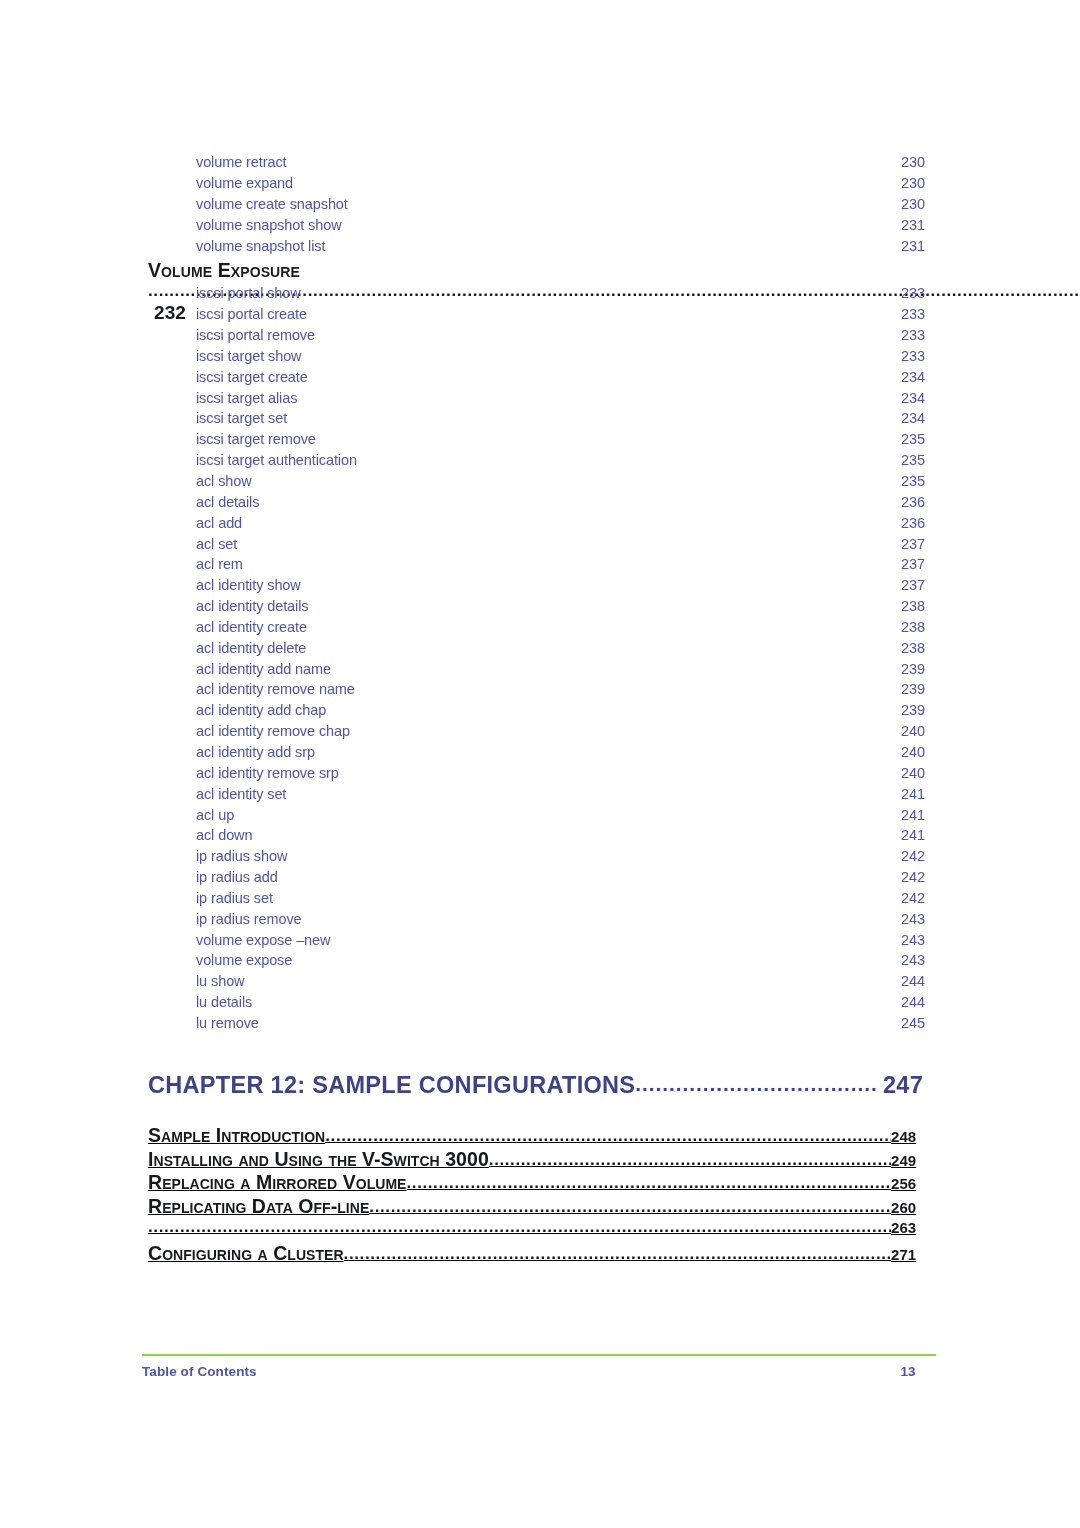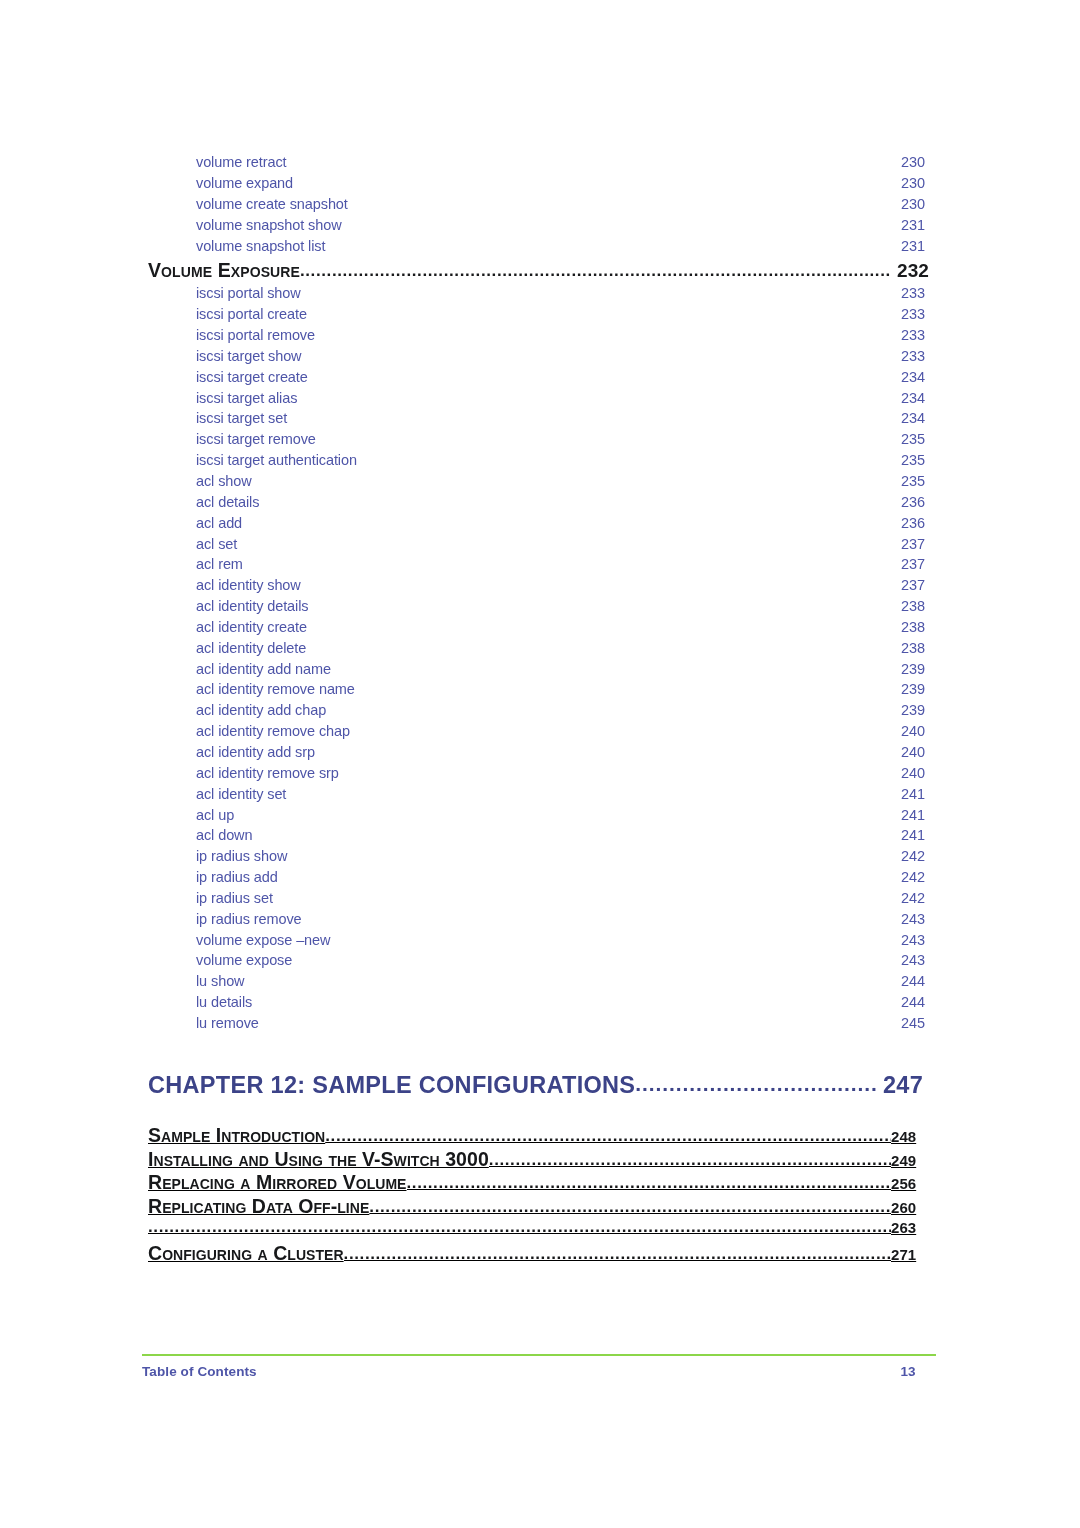--- a/index.html
+++ b/index.html
@@ -75,21 +75,21 @@
     top: -1px;
   }
   .toc-h1 .pg {
     flex: 0 0 auto;
     width: 44px;
     text-align: center;
     font-variant: normal;
     font-size: 19px;
   }
 
-  #volume-exposure-heading { top: 259px; }
+  #volume-exposure-heading { top: 259px; flex-direction: column; }
 
   
   .chapter-row {
     position: absolute;
     left: 148px;
     top: 1072px;
     width: 787px;
     display: flex;
     align-items: baseline;
     color: #3c4388;

